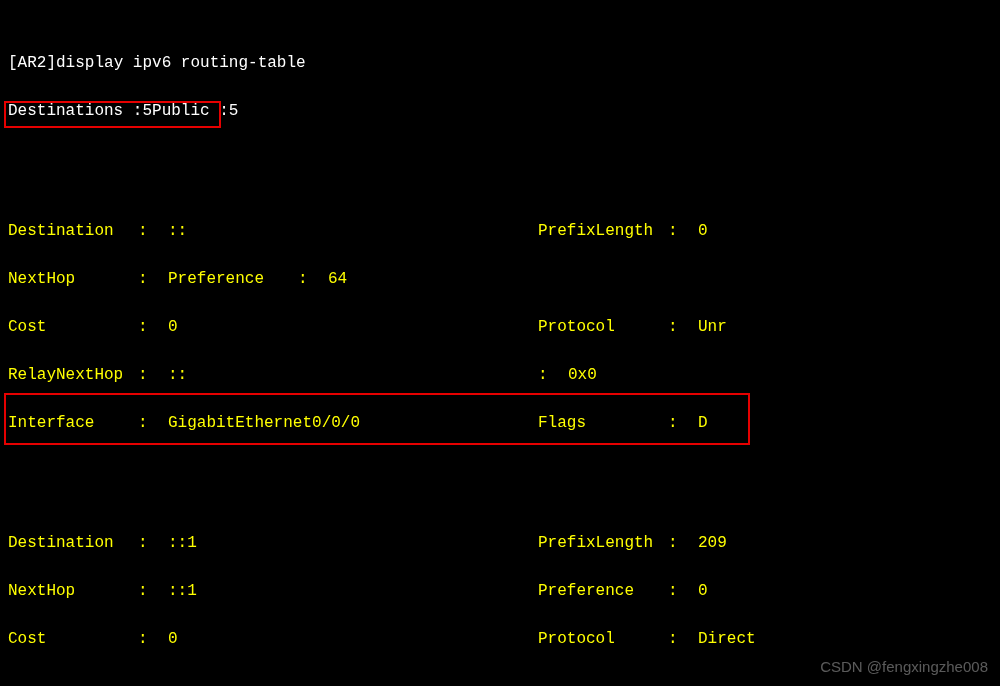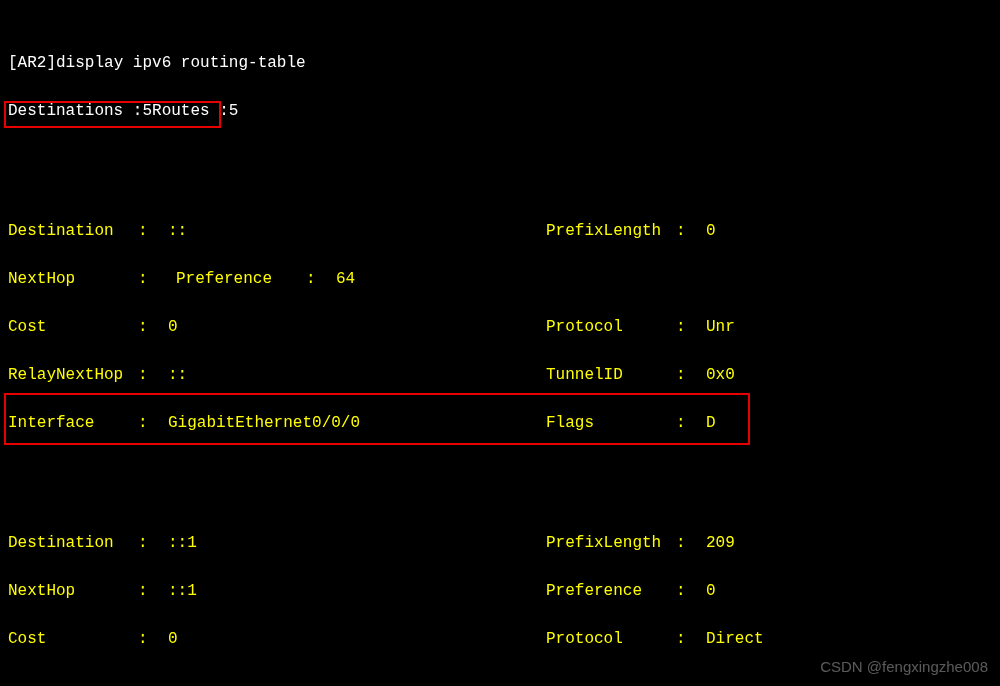--- a/index.html
+++ b/index.html
@@ -32,21 +32,20 @@
       width: 30px;
       display: inline-block;
     }
     .val {
       width: 370px;
       display: inline-block;
     }
     .lbl2 {
       width: 130px;
       display: inline-block;
-      margin-left: 8px;
     }
     .sep2 {
       width: 30px;
       display: inline-block;
     }
     .val2 {
       display: inline-block;
     }
     .highlight-box-1 {
       position: absolute;
@@ -61,27 +60,27 @@
       font-family: Arial, sans-serif;
       font-size: 15px;
     }
   </style>
 </head>
 <body>
 
 <div class="terminal">
 
 <div class="row"><span class="white">[AR2]</span><span class="white">display ipv6 routing-table</span></div>
-<div class="row white">         <span>Destinations :</span> <span>5</span>  <span>Routes :</span> <span>5</span></div>
+<div class="row white">         <span>Destinations :</span> <span>5</span>  <span>Public :</span> <span>5</span></div>
 <div class="row"> </div>
 
 <div class="row"><span class="lbl">Destination</span><span class="sep">:</span><span class="val">::</span><span class="lbl2">PrefixLength</span><span class="sep2">:</span><span class="val2">0</span></div>
 <div class="row"><span class="lbl">NextHop</span><span class="sep">:</span><span class="lbl2">Preference</span><span class="sep2">:</span><span class="val2">64</span></div>
 <div class="row"><span class="lbl">Cost</span><span class="sep">:</span><span class="val">0</span><span class="lbl2">Protocol</span><span class="sep2">:</span><span class="val2">Unr</span></div>
-<div class="row"><span class="lbl">RelayNextHop</span><span class="sep">:</span><span class="val">::</span><span class="lbl2">TunnelID</span><span class="sep2">:</span><span class="val2">0x0</span></div>
+<div class="row"><span class="lbl">RelayNextHop</span><span class="sep">:</span><span class="val">::</span><span class="sep2">:</span><span class="val2">0x0</span></div>
 <div class="row"><span class="lbl">Interface</span><span class="sep">:</span><span class="val">GigabitEthernet0/0/0</span><span class="lbl2">Flags</span><span class="sep2">:</span><span class="val2">D</span></div>
 <div class="row"> </div>
 
 <div class="row"><span class="lbl">Destination</span><span class="sep">:</span><span class="val">::1</span><span class="lbl2">PrefixLength</span><span class="sep2">:</span><span class="val2">209</span></div>
 <div class="row"><span class="lbl">NextHop</span><span class="sep">:</span><span class="val">::1</span><span class="lbl2">Preference</span><span class="sep2">:</span><span class="val2">0</span></div>
 <div class="row"><span class="lbl">Cost</span><span class="sep">:</span><span class="val">0</span><span class="lbl2">Protocol</span><span class="sep2">:</span><span class="val2">Direct</span></div>
 
 
 
 

